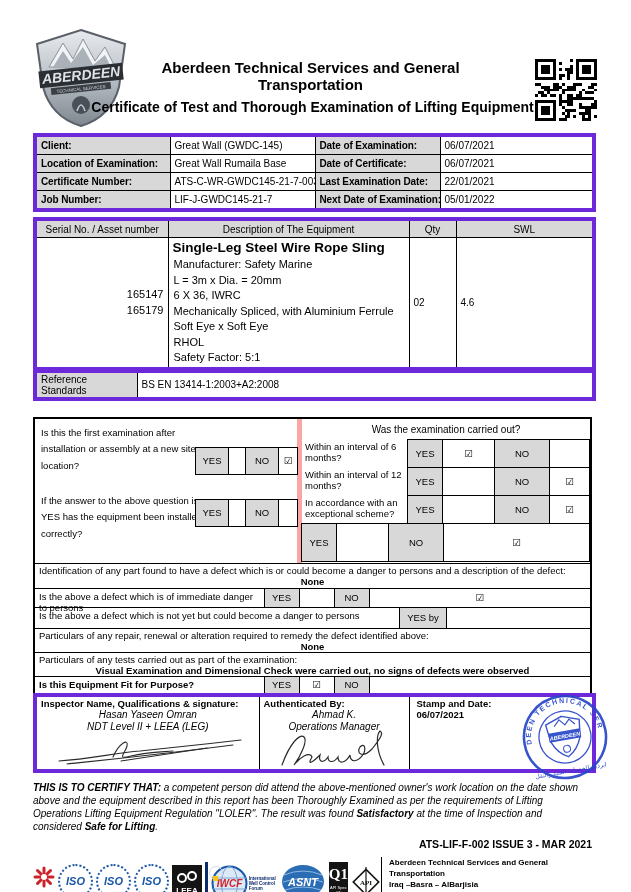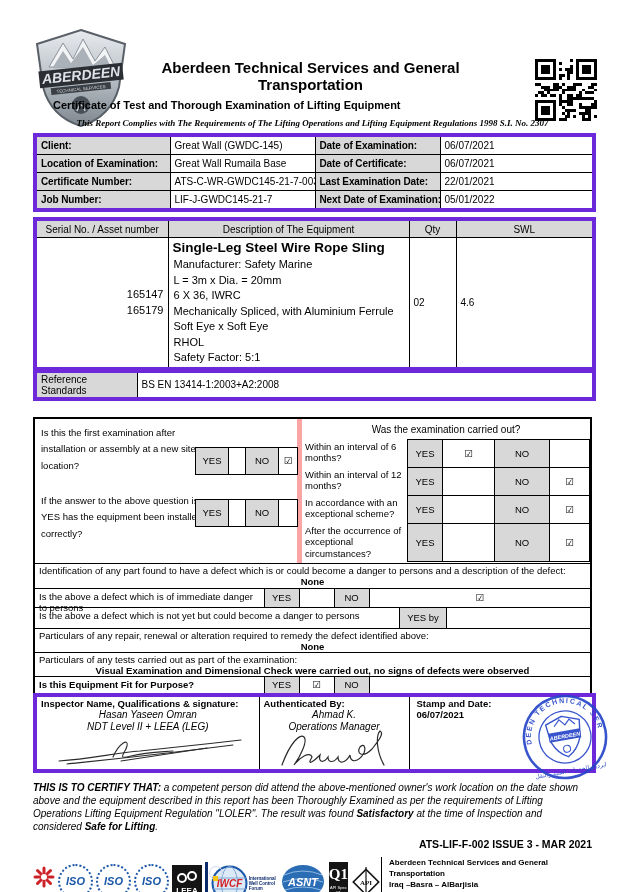--- a/index.html
+++ b/index.html
@@ -5,22 +5,22 @@
   html,body{margin:0;padding:0;background:#888;}
   .page{position:relative;width:631px;height:892px;background:#fff;margin:0 auto;
         font-family:"Liberation Sans",sans-serif;color:#000;overflow:hidden;}
   .content{position:absolute;left:33px;top:25px;width:559px;}
 
   
   .header{position:relative;height:108px;}
   .logo{position:absolute;left:-2px;top:2px;}
   .company-title{position:absolute;left:84px;right:88px;top:34px;text-align:center;
         font-size:15px;font-weight:bold;}
-  .cert-title{position:absolute;left:20px;right:20px;top:74px;text-align:left;
-        font-size:11px;font-weight:bold;}
+  .cert-title{position:absolute;left:20px;right:20px;top:74px;text-align:center;
+        font-size:14px;font-weight:bold;}
   .compliance{position:absolute;left:0;right:0;top:93px;text-align:center;font-size:9px;
         font-style:italic;font-weight:bold;font-family:"Liberation Serif",serif;}
   .qr{position:absolute;left:502px;top:33px;width:62px;height:64px;}
 
   
   table.grid{width:559px;border-collapse:collapse;table-layout:fixed;border:4px solid #6d28d9;}
   table.grid td{border:1px solid #000;padding:1px 4px;font-size:10px;overflow:hidden;}
   .gray{background:#d8d8d8;}
   .b{font-weight:bold;}
 
@@ -126,21 +126,20 @@
       </g>
       <g transform="rotate(-6 50 62)">
         <rect x="20" y="58" width="60" height="7" fill="#3a3f45"></rect>
         <text x="50" y="63.5" text-anchor="middle" font-size="4.5" fill="#cfd4da" font-family="Liberation Sans,sans-serif">TECHNICAL SERVICES</text>
       </g>
       <circle cx="50" cy="78" r="9" fill="#4a5057"></circle>
       <path d="M46,84 q4,-12 8,0" fill="none" stroke="#c9ced4" stroke-width="1.5"></path>
     </svg>
     <div class="company-title">Aberdeen Technical Services and General Transportation</div>
     <div class="cert-title">Certificate of Test and Thorough Examination of Lifting Equipment</div>
-    <div class="compliance">This Report Complies with The Requirements of The Lifting Operations and Lifting Equipment Regulations 1998 S.I. No. 2307</div>
     <svg class="qr" id="qr-svg" viewBox="0 0 21 21" shape-rendering="crispEdges">
           <rect x="0" y="0" width="7" height="7" fill="#000"></rect>
           <rect x="1" y="1" width="5" height="5" fill="#fff"></rect>
           <rect x="2" y="2" width="3" height="3" fill="#000"></rect>
           <rect x="14" y="0" width="7" height="7" fill="#000"></rect>
           <rect x="15" y="1" width="5" height="5" fill="#fff"></rect>
           <rect x="16" y="2" width="3" height="3" fill="#000"></rect>
           <rect x="0" y="14" width="7" height="7" fill="#000"></rect>
           <rect x="1" y="15" width="5" height="5" fill="#fff"></rect>
           <rect x="2" y="16" width="3" height="3" fill="#000"></rect>
@@ -382,21 +381,20 @@
           <div class="cell c-chk2 chk">☑</div>
         </div>
         <div class="rp-row" style="height:28px">
           <div class="rp-q">In accordance with an exceptional scheme?</div>
           <div class="cell c-yes gray">YES</div>
           <div class="cell c-chk1 chk"></div>
           <div class="cell c-no gray">NO</div>
           <div class="cell c-chk2 chk">☑</div>
         </div>
         <div class="rp-row" style="height:38px">
-          <div class="rp-q">After the occurrence of exceptional circumstances?</div>
           <div class="cell c-yes gray">YES</div>
           <div class="cell c-chk1 chk"></div>
           <div class="cell c-no gray">NO</div>
           <div class="cell c-chk2 chk">☑</div>
         </div>
       </div>
     </div>
 
     <div class="d-row d-pad" style="height:22px">
       <div style="line-height:11px">Identification of any part found to have a defect which is or could become a danger to persons and a description of the defect:</div>

